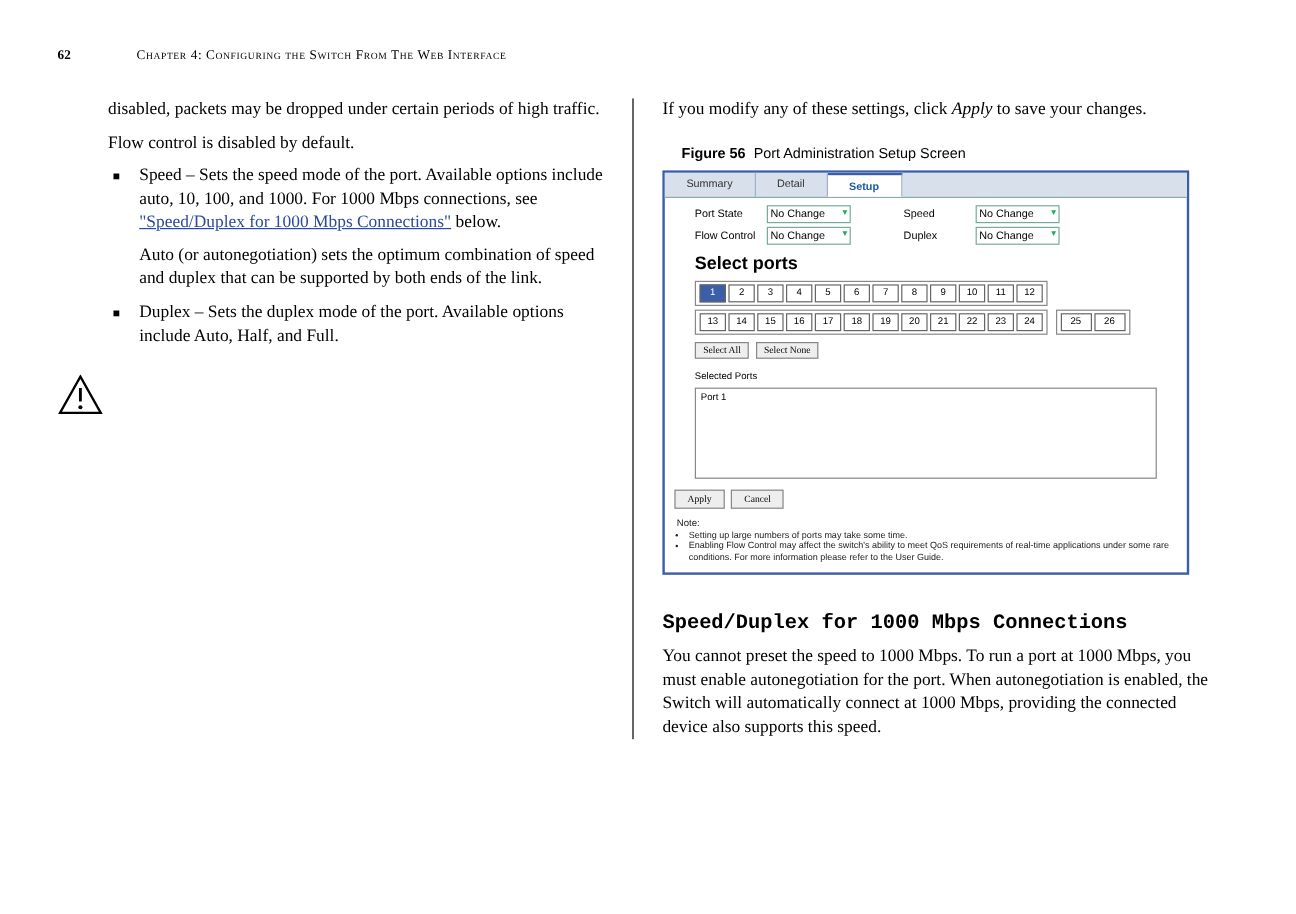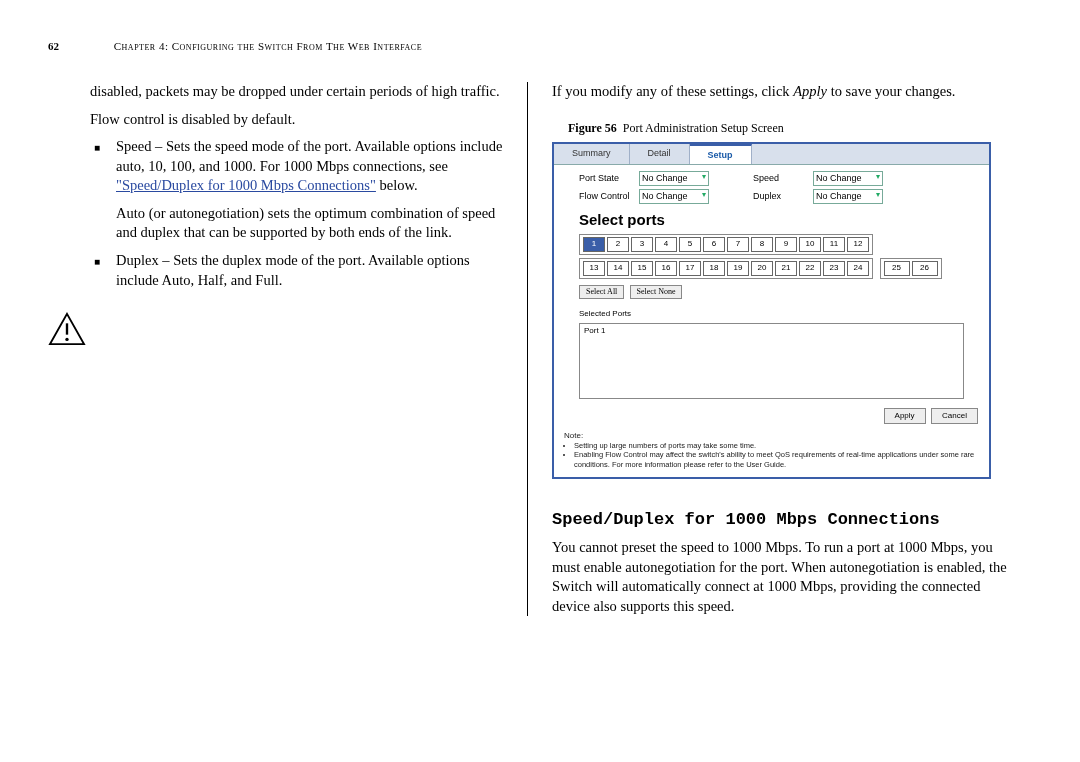--- a/index.html
+++ b/index.html
@@ -67,21 +67,21 @@
   }
   .caution-text { font-style: italic; flex: 1; }
   .caution-text b { font-weight: bold; }
   h3.section {
     font-family: Liberation Mono, monospace;
     font-weight: bold;
     font-size: 17px;
     margin: 30px 0 6px 0;
   }
   .fig-caption {
-    font-family: Liberation Serif, serif;
+    font-family: Liberation Sans, sans-serif;
     font-size: 12px;
     margin: 18px 0 6px 0;
     padding-left: 16px;
   }
   .fig-caption b { font-weight: bold; }
   
   .screenshot {
     border: 2px solid #3a5ea8;
     width: 435px;
     font-family: Tahoma, Arial, sans-serif;
@@ -113,21 +113,21 @@
   .port-group { border: 1px solid #888; padding: 2px 3px; display: inline-flex; gap: 2px; }
   .btn-small {
     display: inline-block; border: 1px solid #888; background: #eee;
     padding: 0 6px; font-size: 8px; margin-right: 3px; height: 12px;
     line-height: 12px;
   }
   .selected-ports-box {
     border: 1px solid #888; background: #fff; height: 70px;
     margin-top: 3px; padding: 2px 4px; font-size: 8px;
   }
-  .apply-row { text-align: right; padding: 3px 8px; }
+  .apply-row { text-align: left; padding: 3px 8px; font-family: Liberation Serif, serif; }
   .apply-row .btn-small { padding: 1px 10px; }
   .note-block { padding: 4px 10px 8px 10px; font-size: 7.5px; color: #222; line-height: 1.25; }
   .note-block .nt { font-size: 8px; }
   .note-block ul { margin: 0; padding-left: 10px; }
 </style>
 </head>
 <body>
 
 <div class="page">
   <div class="header">

